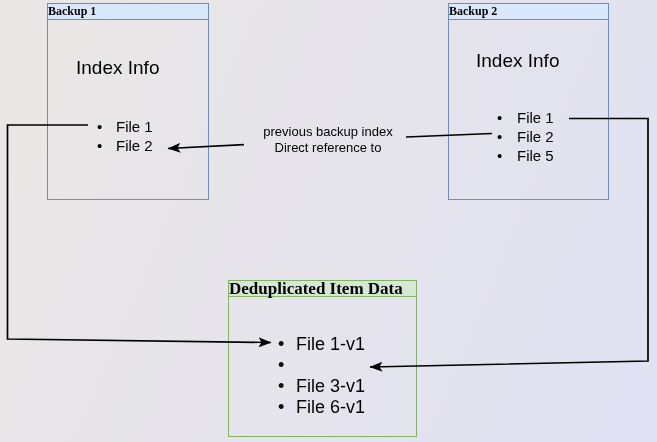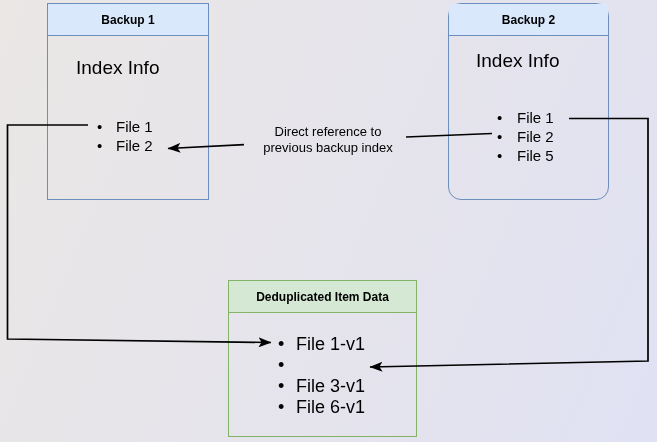--- a/index.html
+++ b/index.html
@@ -3,25 +3,25 @@
 <meta charset="utf-8">
 <style>
   html,body { margin:0; padding:0; }
   body { font-family: "Liberation Sans", sans-serif; color:#000; }
   .canvas {
     position:relative; width:657px; height:442px; overflow:hidden;
     background: linear-gradient(113deg, #eae7e5 0%, #e5e4ec 55%, #e0e1f3 100%);
   }
   .node { position:absolute; border:1px solid #6c8ebf; box-sizing:border-box; background:transparent; }
   .node-header {
-    height:32px; box-sizing:border-box; border-bottom:1px solid #6c8ebf;
-    display:flex; align-items:center; justify-content:center;
-    font-weight:bold; font-size:12px;
+    height:16px; box-sizing:border-box; border-bottom:1px solid #6c8ebf;
+    display:flex; align-items:center; 
+    font-weight:bold; font-size:12px;font-family:Liberation Serif, serif;
   }
-  .node-dedup .node-header { font-size:12px; }
+  .node-dedup .node-header { font-size:17px; }
   .subtitle { position:absolute; font-size:19px; line-height:18px; white-space:nowrap; }
   .list { position:absolute; }
   .li { display:flex; align-items:center; white-space:nowrap; }
   .node-backup .li { height:19px; font-size:15px; }
   .node-dedup  .li { height:21px; font-size:18px; }
   .dot { display:inline-block; flex:0 0 auto; }
   .node-backup1 .dot { width:19px; }
   .node-backup2 .dot { width:20px; }
   .node-dedup   .dot { width:18px; }
   .edges { position:absolute; left:0; top:0; width:657px; height:442px; pointer-events:none; }
@@ -45,21 +45,21 @@
           <span class="dot">•</span>
           <span>File 1</span>
         </div>
         <div class="li">
           <span class="dot">•</span>
           <span>File 2</span>
         </div>
       </div>
   </div>
 
-  <div class="node node-backup node-backup2" style="left: 448px; top: 3px; width: 161px; height: 197px; border-color: rgb(108, 142, 191); border-radius: 13px;">
+  <div class="node node-backup node-backup2" style="left: 448px; top: 3px; width: 161px; height: 197px; border-color: rgb(108, 142, 191);">
     <div class="node-header" style="background: rgb(218, 232, 252); border-color: rgb(108, 142, 191);">
       <span>Backup 2</span>
     </div>
     <div class="subtitle" style="left:27px; top:48px;">Index Info</div>
     <div class="list" style="left:48px; top:104px;">
         <div class="li">
           <span class="dot">•</span>
           <span>File 1</span>
         </div>
         <div class="li">
@@ -102,17 +102,17 @@
         <path class="arrow-head" d="M 0 0 L 13 5 L 0 10 L 3 5 Z" fill="#000000"></path>
       </marker>
     </defs>
     <path class="edge-path" d="M 88 125 L 7.5 125 L 7.5 339 L 271 342.5" fill="none" stroke="#000000" stroke-width="1.7" marker-end="url(#arrow)"></path>
     <path class="edge-path" d="M 569 118.5 L 648 118.5 L 648 361 L 370 367" fill="none" stroke="#000000" stroke-width="1.7" marker-end="url(#arrow)"></path>
     <path class="edge-path" d="M 492 133.5 L 406 137" fill="none" stroke="#000000" stroke-width="1.7"></path>
     <path class="edge-path" d="M 244 144.7 L 168 148.5" fill="none" stroke="#000000" stroke-width="1.7" marker-end="url(#arrow)"></path>
   </svg>
 
   <div class="edge-label">
+    <div>previous backup index</div>
     <div>Direct reference to</div>
-    <div>previous backup index</div>
   </div>
 
 </div>
 
 </body></html>

